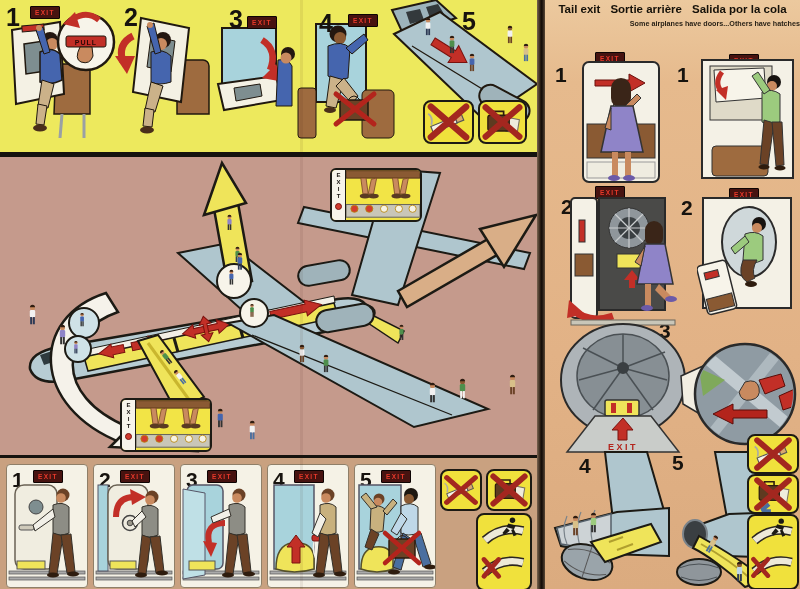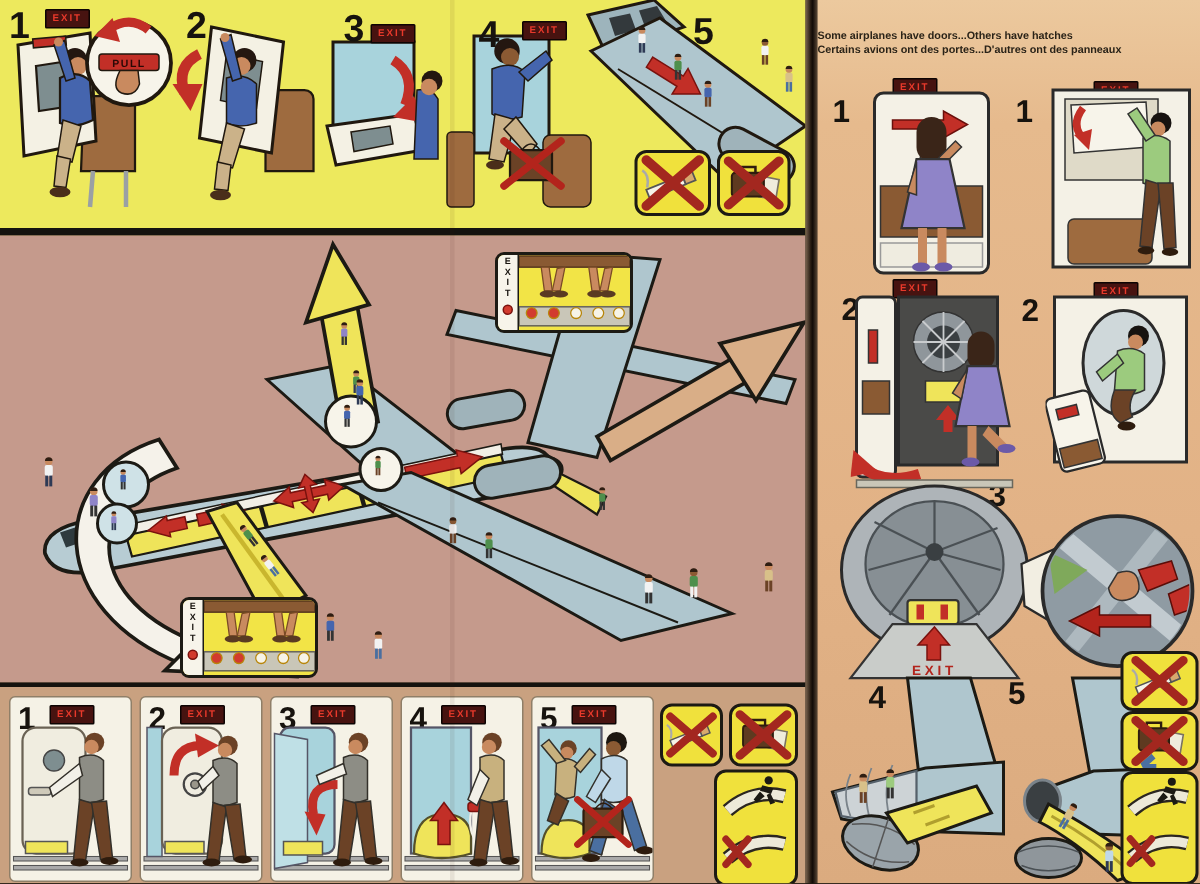--- a/index.html
+++ b/index.html
@@ -19,21 +19,21 @@
         background:linear-gradient(180deg,#ECC99E 0%,#E6BA8D 14%,#E2B286 60%,#DBAB7F 100%);}
   .crease{position:absolute;left:300px;top:0;width:3px;height:589px;background:rgba(60,30,10,0.08);}
   
   .num{position:absolute;font-weight:bold;color:#17130e;line-height:1;}
   .exit-sign{position:absolute;background:#471310;color:#E8392B;font-weight:bold;font-size:6.5px;
              letter-spacing:1.3px;padding:2.5px 4px 1.5px;border:1px solid #0d0403;border-radius:1px;
              line-height:1;white-space:nowrap;}
   .rp-title{position:absolute;left:0;top:3px;width:100%;text-align:center;font-size:11.5px;
             font-weight:bold;color:#151109;white-space:nowrap;}
   .rp-title span{margin:0 5px;}
-  .rp-sub{position:absolute;left:0;width:100%;text-align:left;font-size:7.2px;font-weight:bold;
+  .rp-sub{position:absolute;left:0;width:100%;text-align:right;font-size:7.2px;font-weight:bold;
           color:#2720140;color:#2a2318;white-space:nowrap;}
   
   .picto{position:absolute;background:#F0E13C;border:2px solid #1c1a14;border-radius:8px;}
   .picto svg{display:block;width:100%;height:100%;}
   
   .panel{position:absolute;top:6px;width:80px;height:122px;background:#F5F2E6;
          border:1px solid #8f7f68;border-radius:4px;}
   .panel svg{position:absolute;left:0;top:18px;}
   .panel .num{font-size:21px;left:5px;top:4px;}
   .panel .exit-sign{left:26px;top:5px;}
@@ -490,22 +490,24 @@
         </svg>
       </div>
     </section>
 
     <div class="crease"></div>
   </div>
 
   <div class="fold"></div>
 
   <div class="right-page">
+    <div class="rp-title">
+      <span>Tail exit</span><span>Sortie arrière</span><span>Salida por la cola</span>
+    </div>
     <div class="rp-sub" style="top:19px">Some airplanes have doors...Others have hatches</div>
-    <div class="rp-sub" style="top:28px">Certains avions ont des portes...D'autres ont des panneaux</div>
 
     <div class="exit-sign" style="left:50px;top:52px">EXIT</div>
     <div class="exit-sign" style="left:184px;top:54px">EXIT</div>
     <div class="num num-rp" style="left:10px;top:64px">1</div>
     <div class="num num-rp" style="left:132px;top:64px">1</div>
     <div class="exit-sign" style="left:50px;top:186px">EXIT</div>
     <div class="exit-sign" style="left:184px;top:188px">EXIT</div>
     <div class="num num-rp" style="left:16px;top:196px">2</div>
     <div class="num num-rp" style="left:136px;top:197px">2</div>
     <div class="num num-rp" style="left:114px;top:320px">3</div>

